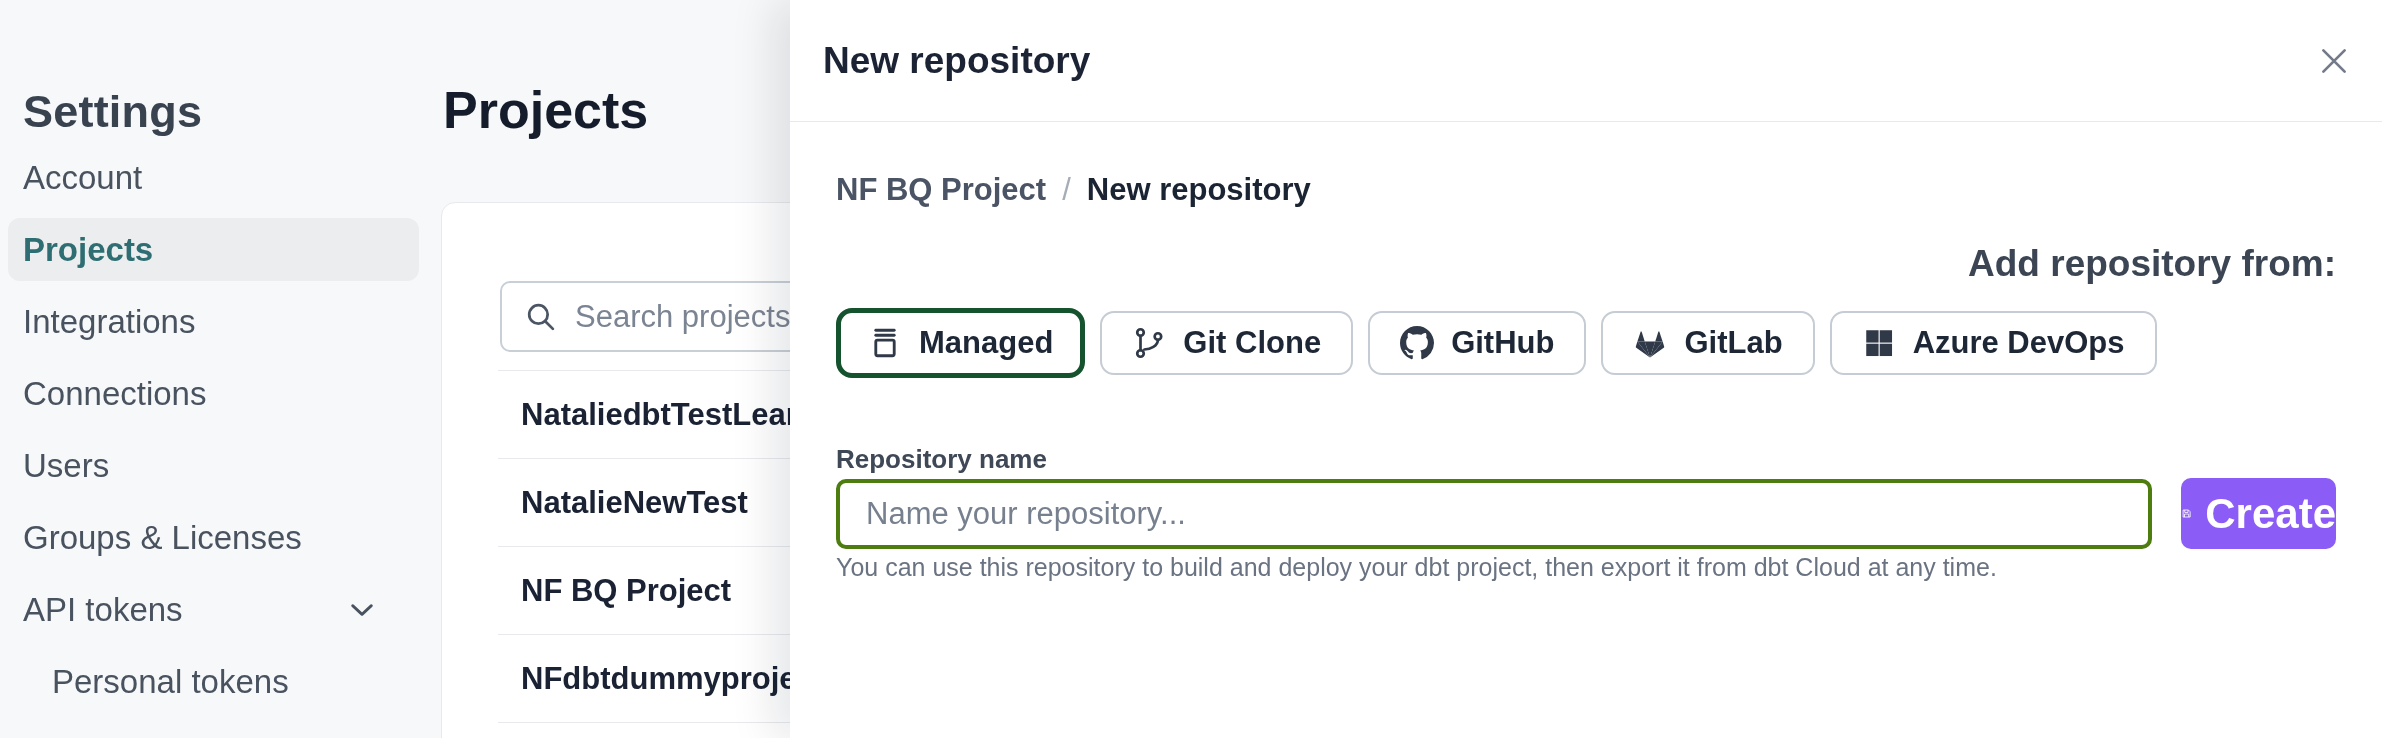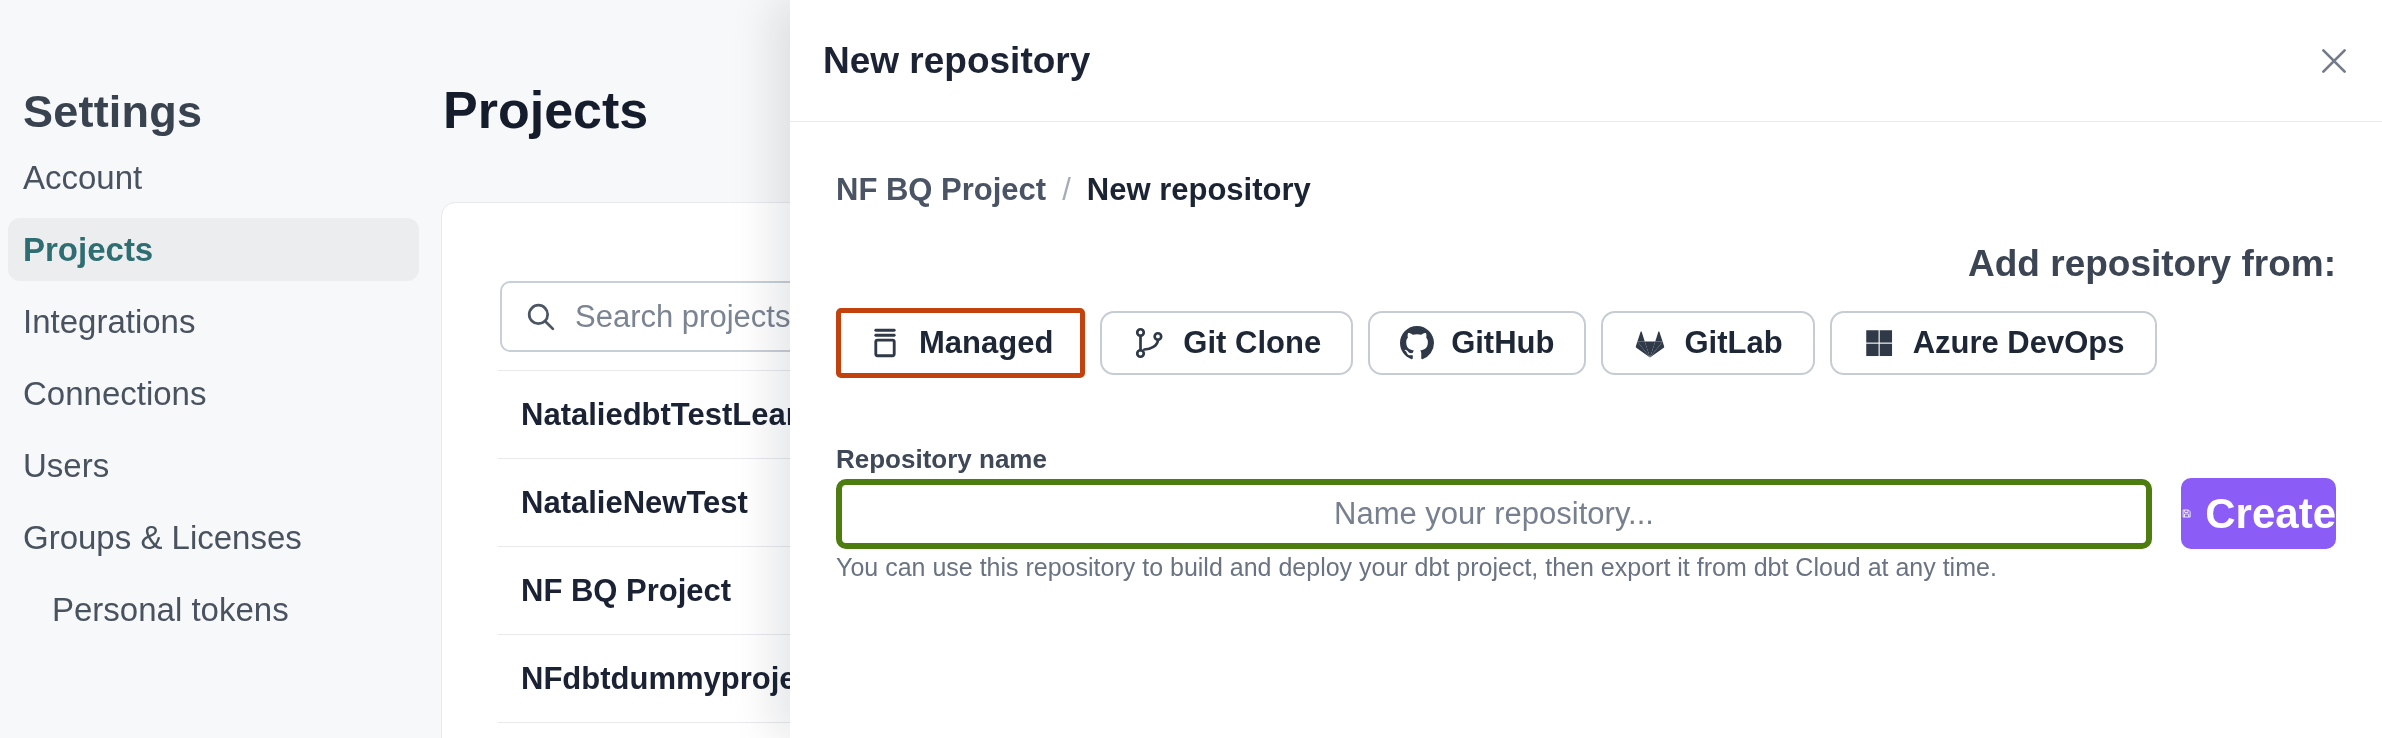--- a/index.html
+++ b/index.html
@@ -83,29 +83,29 @@
   .crumb-current { color: #1B2433; }
   .section-heading {
     margin-top: 34px; font-size: 37px; font-weight: bold; color: #3B4553; line-height: 40px; text-align: right;
   }
   .source-row { margin-top: 24px; height: 70px; display: flex; align-items: center; gap: 15px; }
   .src-btn {
     height: 64px; background: #fff; border: 2px solid #C6CCD4; border-radius: 14px;
     display: inline-flex; align-items: center; gap: 17px; padding: 0 30px;
     font-family: inherit; font-size: 31px; font-weight: bold; color: #1E2736; cursor: pointer;
   }
-  .src-btn.selected { height: 70px; border: 5px solid #c2410c; border-radius: 5px; padding: 0 27px; }
+  .src-btn.selected { height: 70px; border: 5px solid #14532d; border-radius: 16px; padding: 0 27px; }
   .src-icon { width: 34px; height: 34px; color: #2F3948; flex: none; }
   .field-label {
     margin-top: 66px; font-size: 26px; font-weight: bold; color: #3F4856; line-height: 30px;
   }
   .field-row { margin-top: 4px; display: flex; align-items: center; gap: 29px; }
   .repo-input {
-    width: 1344px; height: 70px; border: 6px solid #4d7c0f; border-radius: 10px;
-    font-family: inherit; font-size: 31px; color: #be185d; padding: 0 26px; outline: none; text-align: center;
+    width: 1344px; height: 70px; border: 4px solid #4d7c0f; border-radius: 10px;
+    font-family: inherit; font-size: 31px; color: #be185d; padding: 0 26px; outline: none;
   }
   .repo-input::placeholder { color: #77808E; }
   .create-btn {
     width: 155px; height: 71px; background: #8b5cf6; border: none; border-radius: 10px;
     color: #FFFFFF; font-family: inherit; font-size: 42px; font-weight: 600;
     display: inline-flex; align-items: center; justify-content: center; gap: 13px; cursor: pointer;
   }
   .save-icon { width: 31px; height: 31px; }
   .helper-text { margin-top: 0; font-size: 25px; color: #6A7382; line-height: 36px; }
 </style>
@@ -125,20 +125,26 @@
       <span>Integrations</span>
     </div>
     <div class="nav-item">
       <span>Connections</span>
     </div>
     <div class="nav-item">
       <span>Users</span>
     </div>
     <div class="nav-item">
       <span>Groups &amp; Licenses</span>
+    </div>
+    <div class="nav-item">
+      <span>API tokens</span>
+      <svg class="chevron-down" viewBox="0 0 24 24" fill="none" stroke="currentColor" stroke-width="2.2" stroke-linecap="round" stroke-linejoin="round">
+          <path d="M4.5 8.5l7.5 7 7.5-7"></path>
+        </svg>
     </div>
     <div class="nav-item child">
       <span>Personal tokens</span>
     </div>
   </div>
 </div>
 
 <div class="page-title">Projects</div>
 
 <div class="panel"></div>

